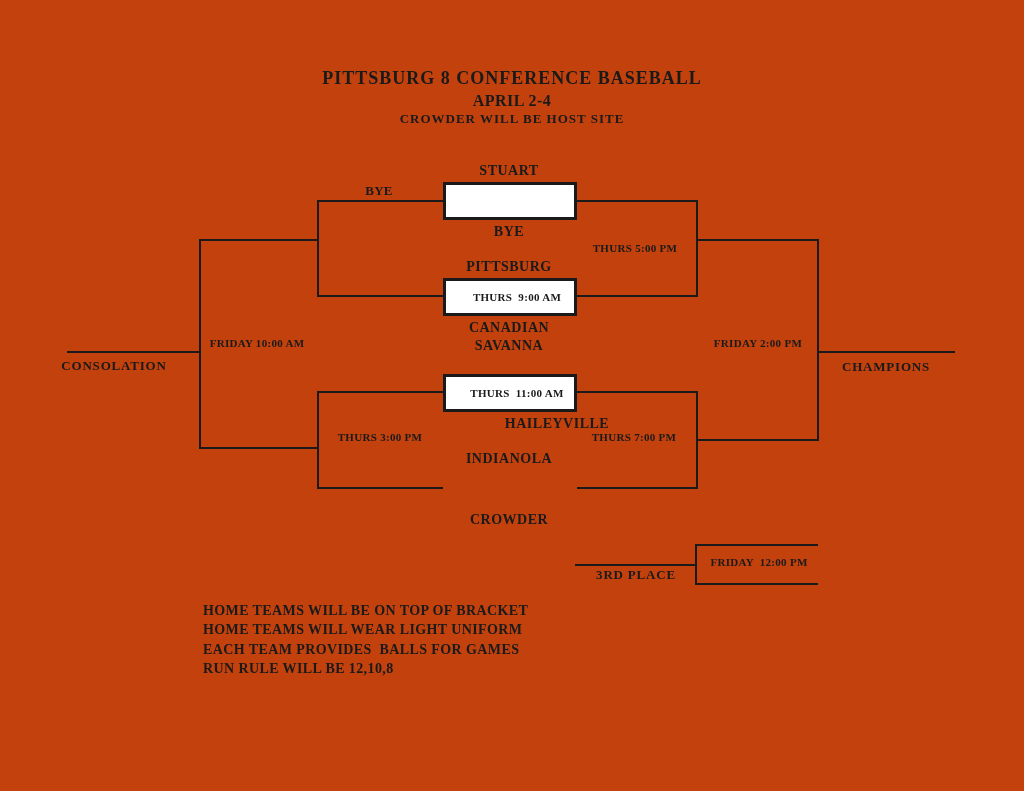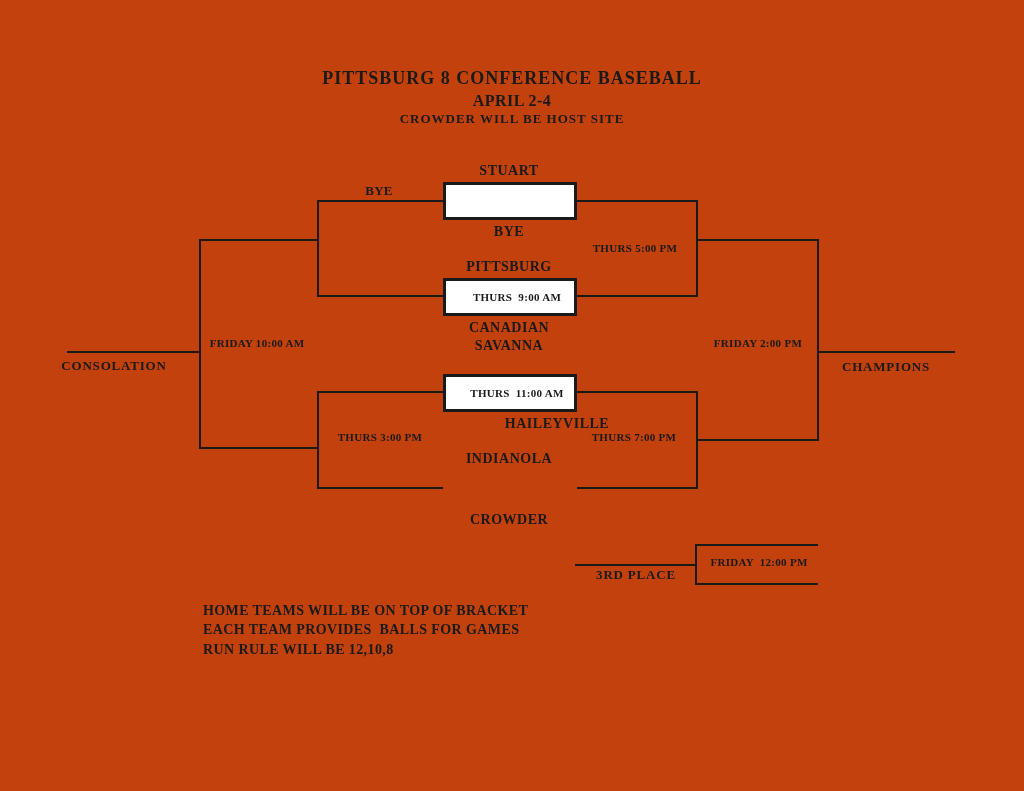--- a/index.html
+++ b/index.html
@@ -109,17 +109,18 @@
   <div class="stencil time ctr" style="left:257px; top:337px;">FRIDAY 10:00 AM</div>
   <div class="stencil time ctr" style="left:758px; top:337px;">FRIDAY 2:00 PM</div>
   <div class="stencil time ctr" style="left:759px; top:556px;">FRIDAY  12:00 PM</div>
 
   <div class="stencil side ctr" style="left:114px; top:358px;">CONSOLATION</div>
   <div class="stencil side ctr" style="left:886px; top:359px;">CHAMPIONS</div>
   <div class="stencil side ctr" style="left:636px; top:567px;">3RD PLACE</div>
 
   <div class="notes">
     <div class="note-line">HOME TEAMS WILL BE ON TOP OF BRACKET</div>
+    <div class="note-line">HOME TEAMS WILL WEAR LIGHT UNIFORM</div>
     <div class="note-line">EACH TEAM PROVIDES  BALLS FOR GAMES</div>
     <div class="note-line">RUN RULE WILL BE 12,10,8</div>
   </div>
 
 </div>
 
 </body></html>

